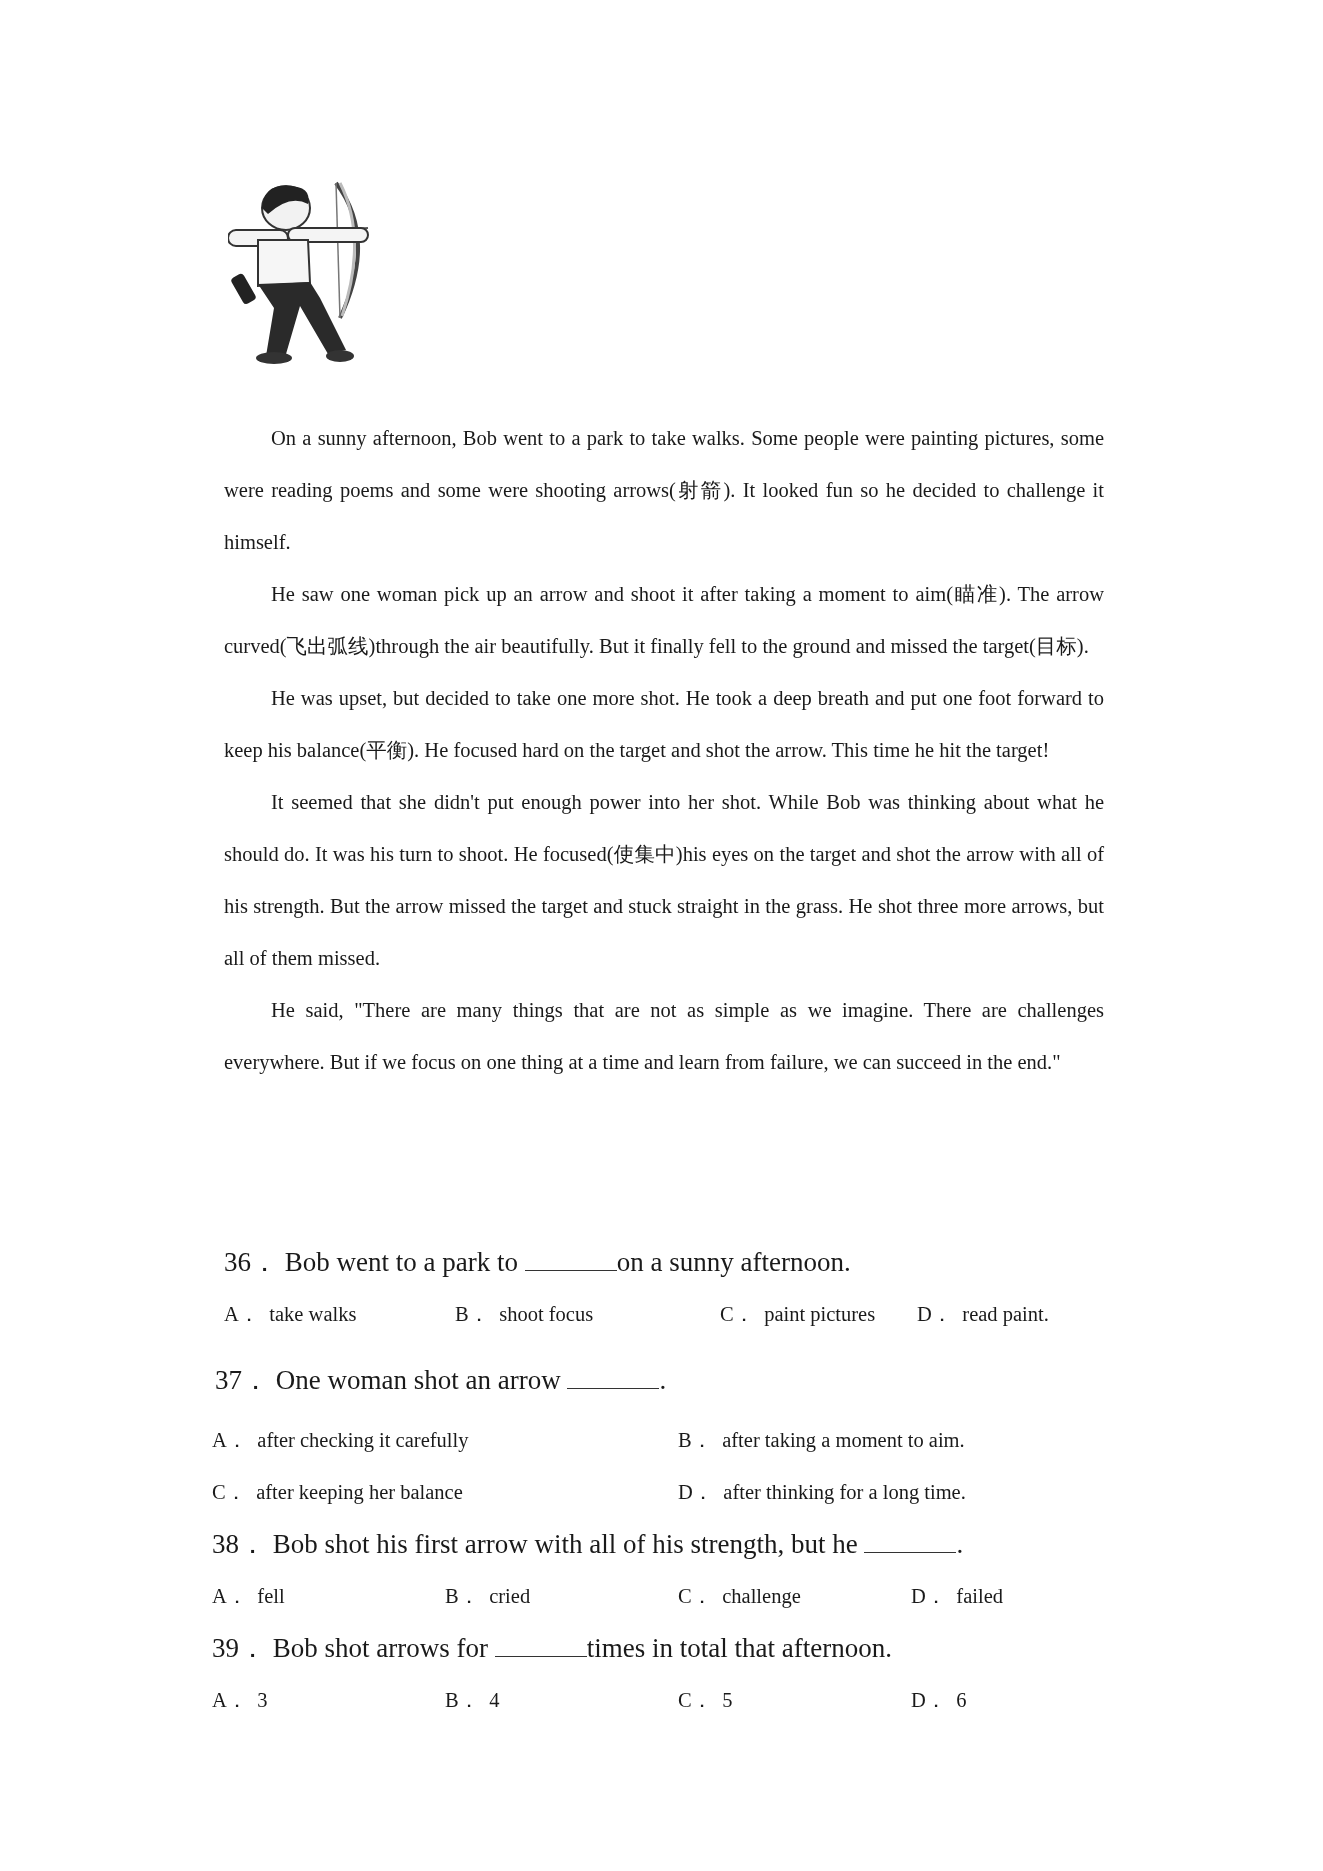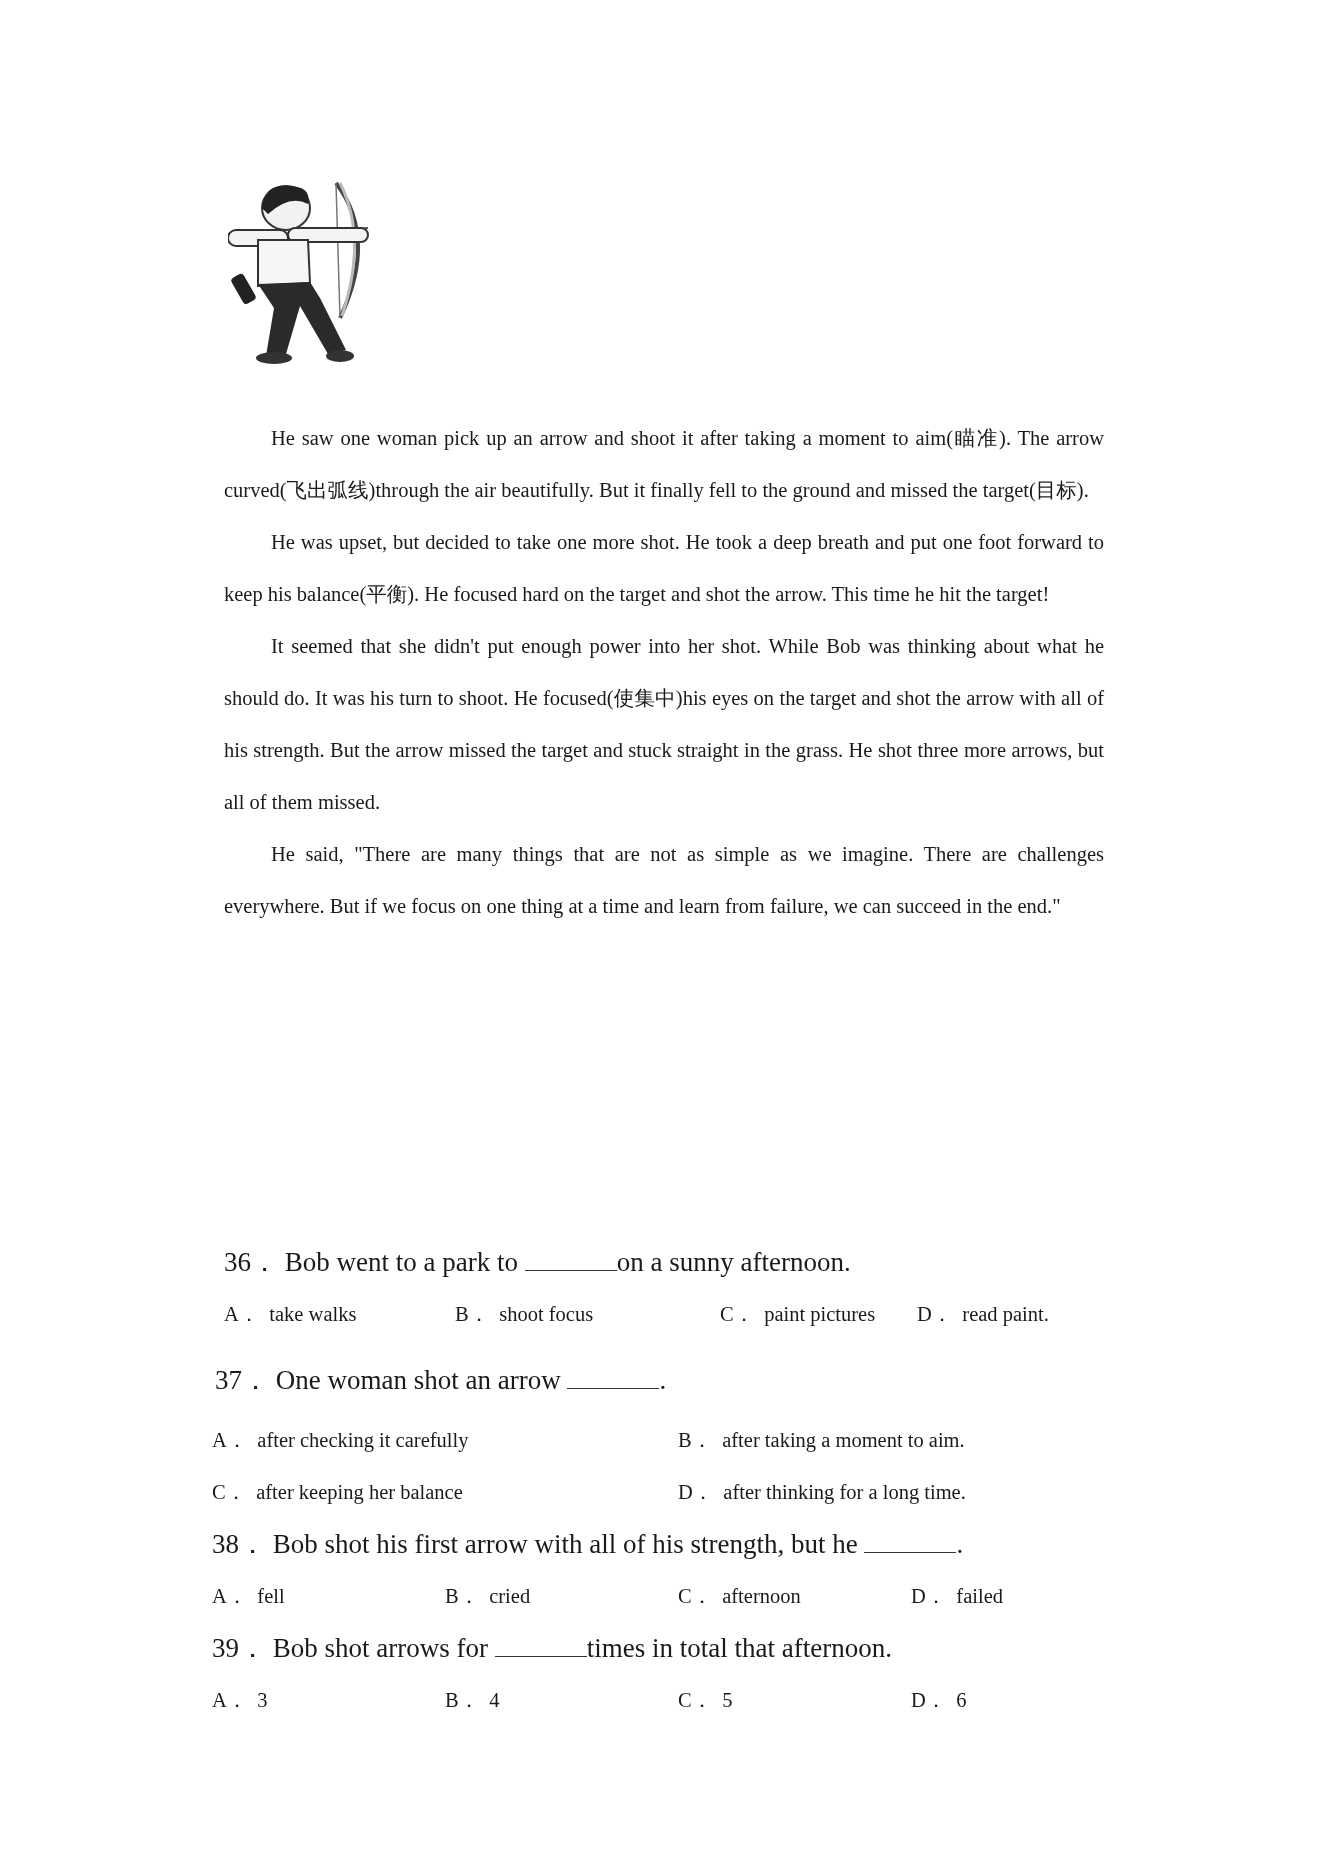--- a/index.html
+++ b/index.html
@@ -35,20 +35,21 @@
 
     <rect x="8" y="96" width="14" height="30" rx="4" transform="rotate(-30 15 110)" fill="#222"></rect>
 
     <path d="M30 106 L82 104 L92 120 L118 172 L100 176 L72 128 L58 176 L38 178 L46 130 Z" fill="#2a2a2a"></path>
     <ellipse cx="46" cy="180" rx="18" ry="6" fill="#333"></ellipse>
     <ellipse cx="112" cy="178" rx="14" ry="6" fill="#333"></ellipse>
   </svg>
 </div>
 
 <div class="passage">
+  <p class="para">On a sunny afternoon, Bob went to a park to take walks. Some people were painting pictures, some were reading poems and some were shooting arrows(射箭). It looked fun so he decided to challenge it himself.</p>
   <p class="para">He saw one woman pick up an arrow and shoot it after taking a moment to aim(瞄准). The arrow curved(飞出弧线)through the air beautifully. But it finally fell to the ground and missed the target(目标).</p>
   <p class="para">He was upset, but decided to take one more shot. He took a deep breath and put one foot forward to keep his balance(平衡). He focused hard on the target and shot the arrow. This time he hit the target!</p>
   <p class="para">It seemed that she didn't put enough power into her shot. While Bob was thinking about what he should do. It was his turn to shoot. He focused(使集中)his eyes on the target and shot the arrow with all of his strength. But the arrow missed the target and stuck straight in the grass. He shot three more arrows, but all of them missed.</p>
   <p class="para">He said, "There are many things that are not as simple as we imagine. There are challenges everywhere. But if we focus on one thing at a time and learn from failure, we can succeed in the end."</p>
 </div>
 
 <div class="q" style="left:224px; top:1248px;">
   <span>36．</span>
   <span>Bob went to a park to </span><span class="blank"></span><span>on a sunny afternoon.</span>
 </div>
@@ -65,21 +66,21 @@
 <div class="opt" style="left:678px; top:1426px;"><span class="lbl">B．</span><span>after taking a moment to aim.</span></div>
 <div class="opt" style="left:212px; top:1478px;"><span class="lbl">C．</span><span>after keeping her balance</span></div>
 <div class="opt" style="left:678px; top:1478px;"><span class="lbl">D．</span><span>after thinking for a long time.</span></div>
 
 <div class="q" style="left:212px; top:1530px;">
   <span>38．</span>
   <span>Bob shot his first arrow with all of his strength, but he </span><span class="blank"></span><span>.</span>
 </div>
 <div class="opt" style="left:212px; top:1582px;"><span class="lbl">A．</span><span>fell</span></div>
 <div class="opt" style="left:445px; top:1582px;"><span class="lbl">B．</span><span>cried</span></div>
-<div class="opt" style="left:678px; top:1582px;"><span class="lbl">C．</span><span>afternoon</span></div>
+<div class="opt" style="left:678px; top:1582px;"><span class="lbl">C．</span><span>challenge</span></div>
 <div class="opt" style="left:911px; top:1582px;"><span class="lbl">D．</span><span>failed</span></div>
 
 <div class="q" style="left:212px; top:1634px;">
   <span>39．</span>
   <span>Bob shot arrows for </span><span class="blank"></span><span>times in total that afternoon.</span>
 </div>
 <div class="opt" style="left:212px; top:1686px;"><span class="lbl">A．</span><span>3</span></div>
 <div class="opt" style="left:445px; top:1686px;"><span class="lbl">B．</span><span>4</span></div>
 <div class="opt" style="left:678px; top:1686px;"><span class="lbl">C．</span><span>5</span></div>
 <div class="opt" style="left:911px; top:1686px;"><span class="lbl">D．</span><span>6</span></div>

